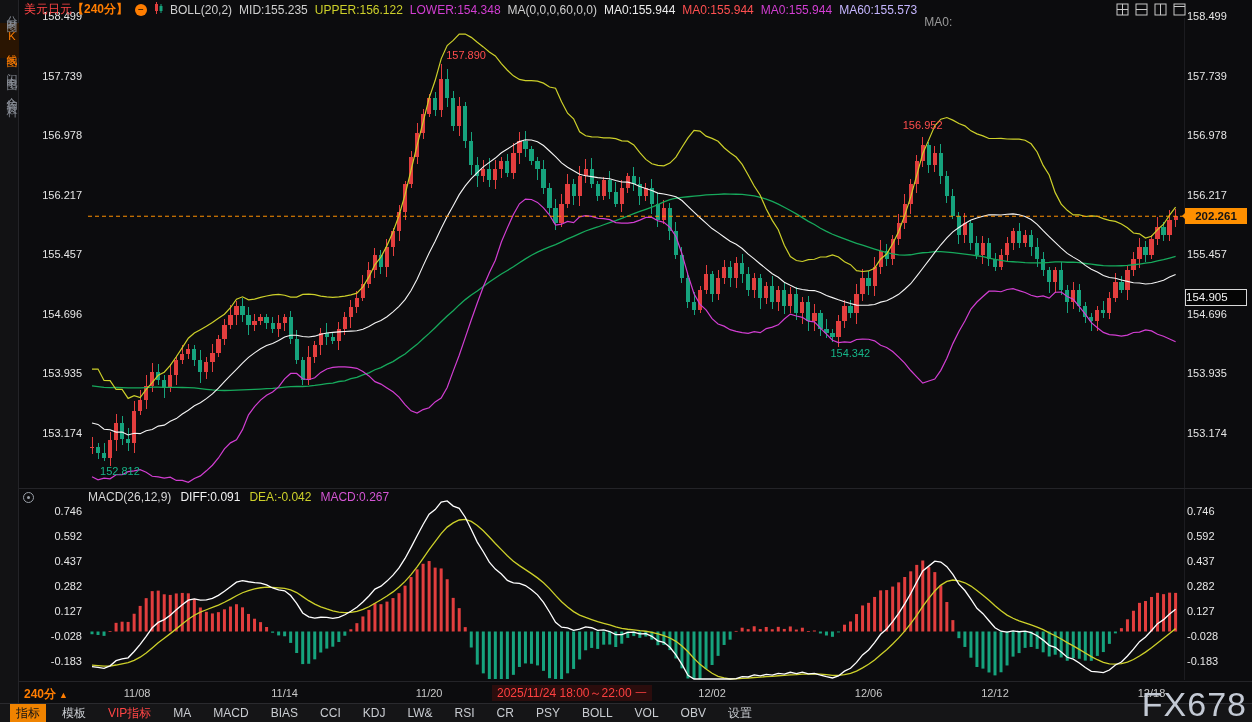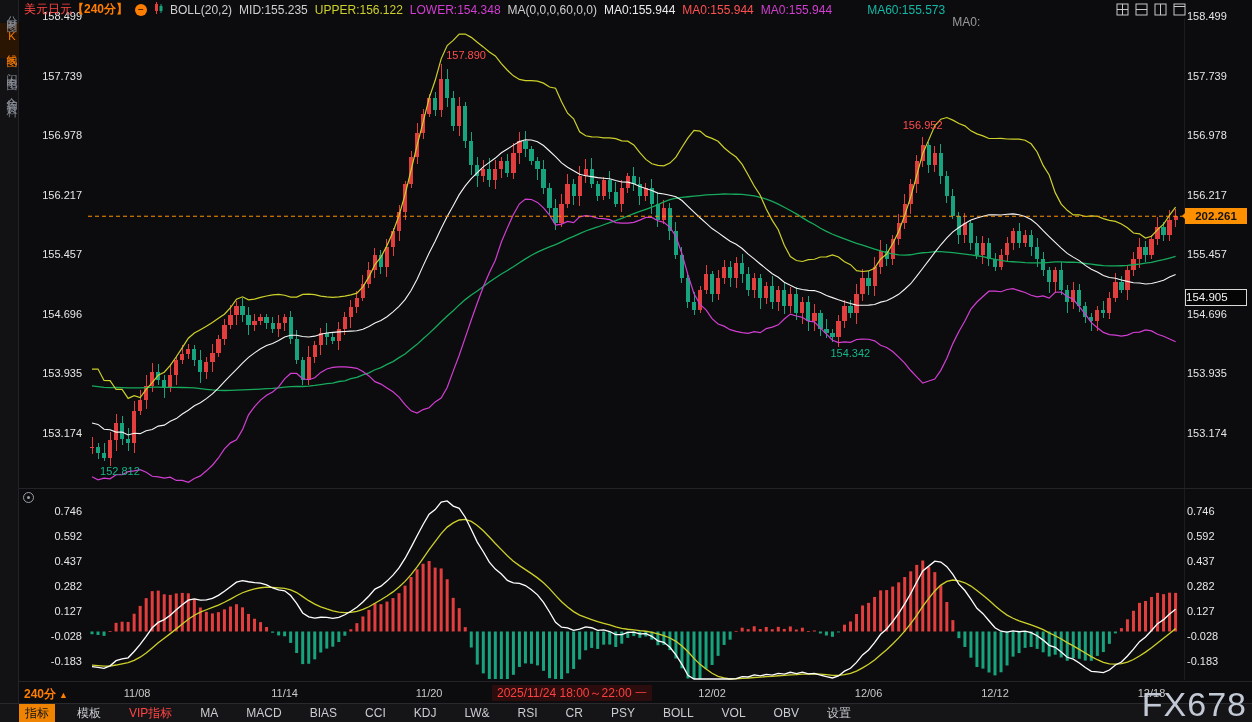--- a/index.html
+++ b/index.html
@@ -56,21 +56,21 @@
 
   
   .badge-last{position:absolute;left:1185px;top:208px;width:62px;height:16px;background:#ff9000;
     color:#141414;font-size:11.5px;line-height:16px;text-align:center;font-weight:bold;z-index:10}
   .badge-last::before{content:"";position:absolute;left:-6px;top:5px;border:3px solid transparent;border-right-color:#ff9000}
   .badge-prev{position:absolute;left:1185px;top:289px;width:62px;height:17px;background:#050505;
     border:1px solid #d8d8d8;color:#f2f2f2;font-size:11.5px;line-height:15px;text-align:left;z-index:10}
 
   
   .toolbar{position:absolute;left:0;bottom:0;width:1252px;height:19px;background:#151517;
-    border-top:1px solid #2a2a2e;display:flex;align-items:center;gap:16px;padding-left:19px;z-index:9}
+    border-top:1px solid #2a2a2e;display:flex;align-items:center;gap:10px;padding-left:10px;z-index:9}
   .tb{background:none;border:none;color:#c9ccd1;font-size:12px;padding:1px 6px;cursor:pointer;
     font-family:"Liberation Sans","DejaVu Sans",sans-serif}
   .tb.active{background:#f08300;color:#141414}
   .tb.vip{color:#ff4545}
 
   .watermark{position:absolute;right:5px;bottom:1px;font-size:34px;color:#c3c9d4;letter-spacing:1px;
     z-index:50;line-height:1}
 </style>
 </head>
 <body>
@@ -702,21 +702,21 @@
         </svg>
     </span>
     <span class="t-dim">BOLL(20,2)</span>
     <span class="t-dim">MID:155.235</span>
     <span class="t-upper">UPPER:156.122</span>
     <span class="t-lower">LOWER:154.348</span>
     <span class="t-dim">MA(0,0,0,60,0,0)</span>
     <span style="color: rgb(236, 236, 236);">MA0:155.944</span>
     <span style="color: rgb(255, 80, 80);">MA0:155.944</span>
     <span style="color: rgb(210, 62, 210);">MA0:155.944</span>
-    <span style="color: #14b8a6; margin-left: 28px;">MA60:155.573</span>
+    <span style="color: #c4b5fd;">MA60:155.573</span>
     <span style="color: rgb(154, 154, 154); margin-top: 24px;">MA0:</span>
   </div>
 
   <div class="win-icons">
     <svg width="13" height="13">
         <rect x="1" y="1" width="11" height="11" fill="none" stroke="#c8c8c8"></rect>
         <line x1="6.5" y1="1" x2="6.5" y2="12" stroke="#c8c8c8"></line>
         <line x1="1" y1="6.5" x2="12" y2="6.5" stroke="#c8c8c8"></line>
       </svg>
     <svg width="13" height="13">
@@ -731,20 +731,26 @@
         <rect x="1" y="1" width="11" height="11" fill="none" stroke="#c8c8c8"></rect>
         <line x1="1" y1="3.5" x2="12" y2="3.5" stroke="#c8c8c8"></line>
       </svg>
   </div>
 
   <div class="divider" style="top:488px"></div>
   <div class="divider" style="top:681px"></div>
   <div class="vline" style="left:1184px"></div>
 
   <div class="ind-circle"></div>
+  <div class="macd-header">
+    <span class="mh-label">MACD(26,12,9)</span>
+    <span class="mh-diff">DIFF:0.091</span>
+    <span class="mh-dea">DEA:-0.042</span>
+    <span class="mh-macd">MACD:0.267</span>
+  </div>
 
   <div class="badge-last" style="top: 208.238px;">202.261</div>
   <div class="badge-prev" style="top: 289.446px;">154.905</div>
 
   <div class="period-btn">
     <span>240分</span>
     <span class="arrow">▲</span>
   </div>
   <div class="date-box">2025/11/24 18:00～22:00 一</div>
 

